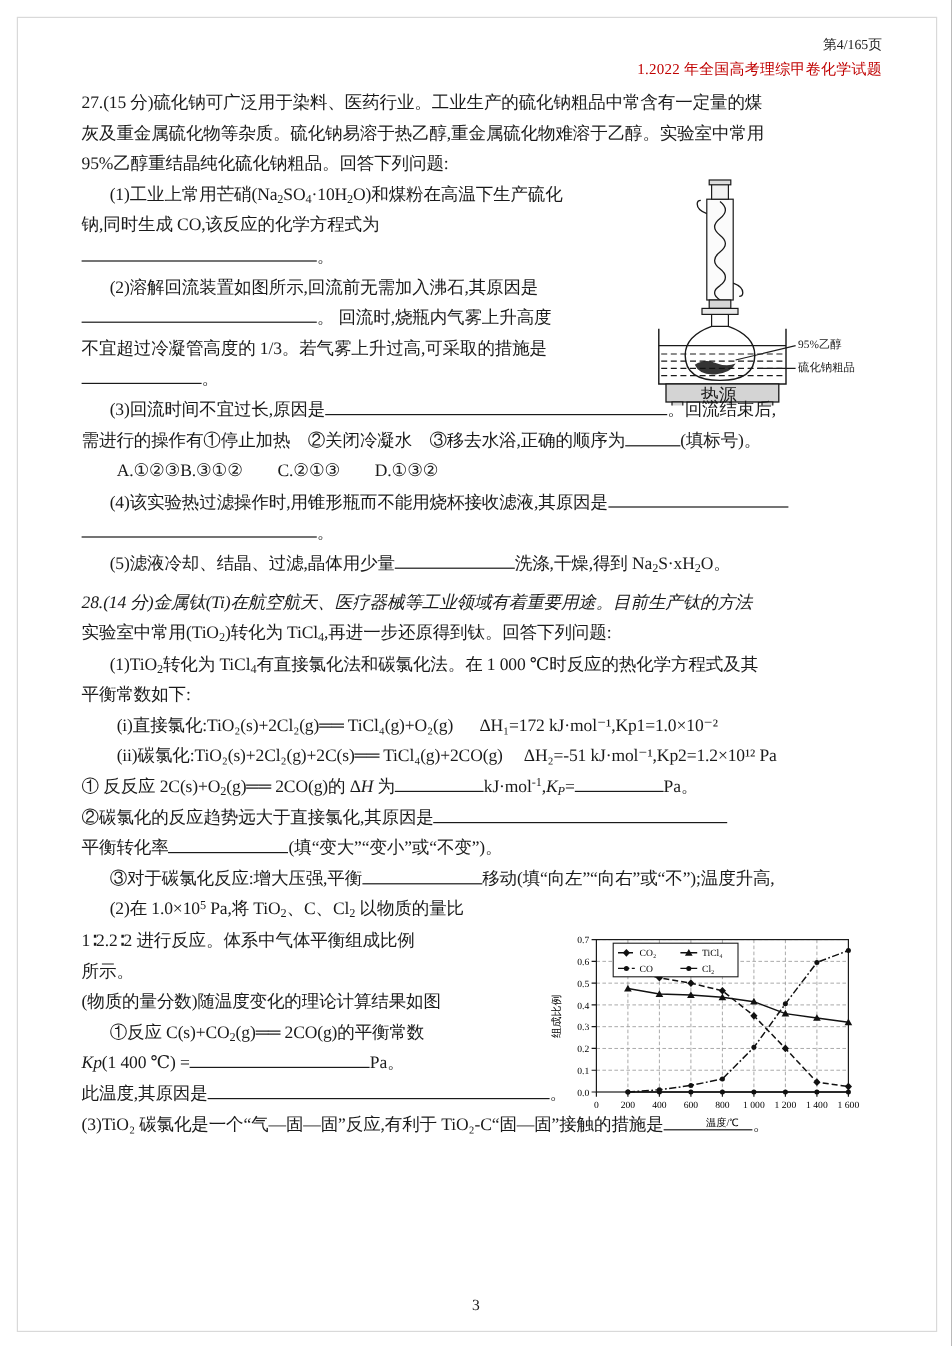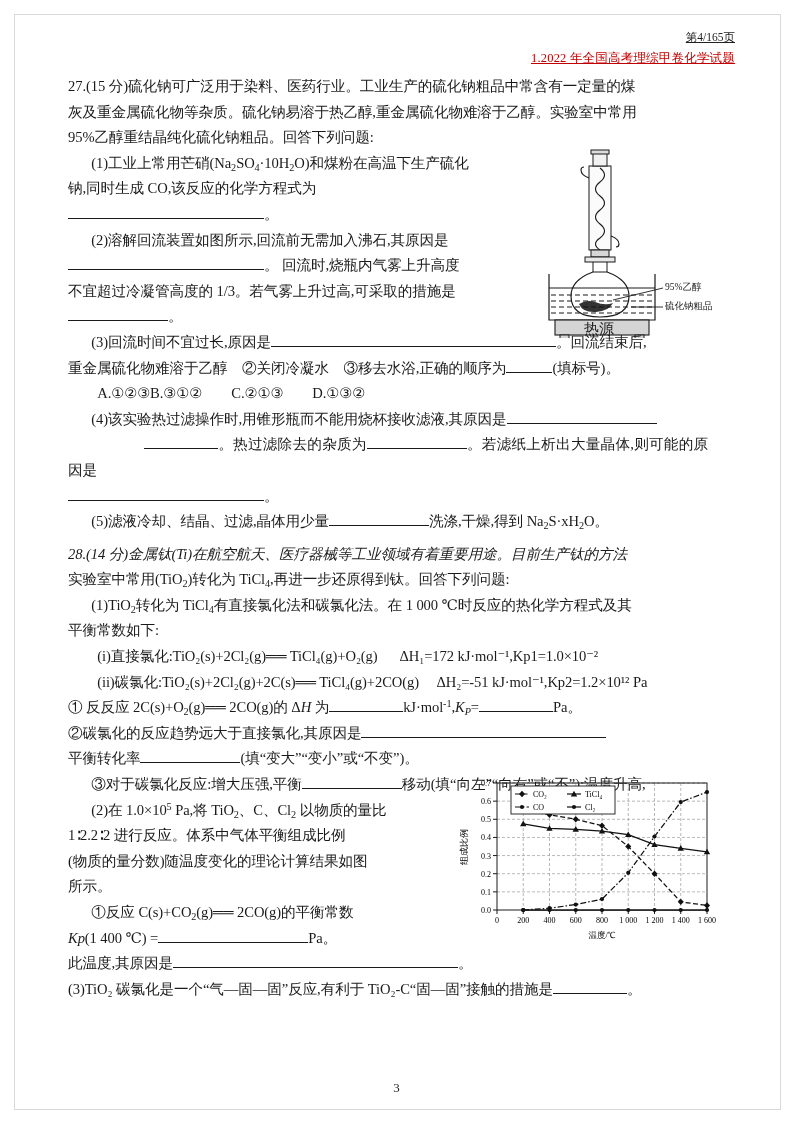--- a/index.html
+++ b/index.html
@@ -24,21 +24,20 @@
     border: 1px solid #d9d9d9;
     pointer-events: none;
   }
 
   
   .hdr {
     position: absolute;
     right: 58px;
     text-align: center;
     white-space: nowrap;
-    text-decoration: underline;
   }
   .hdr-page { top: 30px; font-size: 11.5px; color: #222; }
   .hdr-title {
     top: 50px; font-size: 12.5px;
     color: #c00000;
     letter-spacing: .2px;
   }
 
   
   .body {
@@ -180,29 +179,26 @@
     </p>
     <p class="narrow">不宜超过冷凝管高度的 1/3。若气雾上升过高,可采取的措施是</p>
     <p class="narrow">
       <span class="blank b-md"></span><span>。</span>
     </p>
 
     <p>
       <span style="display:inline-block;width:1.6em;"></span><span>(3)回流时间不宜过长,原因是</span><span class="blank b-3xl"></span><span>。回流结束后,</span>
     </p>
     <p>
-      <span>重金属硫化物难溶于乙醇　②关闭冷凝水　③移去水浴,正确的顺序为</span><span class="blank b-xs"></span><span>(填标号)。</span>
+      <span>需进行的操作有①停止加热　②关闭冷凝水　③移去水浴,正确的顺序为</span><span class="blank b-xs"></span><span>(填标号)。</span>
     </p>
     <p class="ind">A.①②③B.③①②　　C.②①③　　D.①③②</p>
 
     <p>
       <span style="display:inline-block;width:1.6em;"></span><span>(4)该实验热过滤操作时,用锥形瓶而不能用烧杯接收滤液,其原因是</span><span class="blank b-lg"></span>
-    </p>
-    <p>
-      <span style="display:inline-block;width:5.2em;"></span><span class="blank b-sm"></span><span>。热过滤除去的杂质为</span><span class="blank b-md"></span><span>。若滤纸上析出大量晶体,则可能的原因是</span>
     </p>
     <p>
       <span class="blank b-xl"></span><span>。</span>
     </p>
 
     <p>
       <span style="display:inline-block;width:1.6em;"></span><span>(5)滤液冷却、结晶、过滤,晶体用少量</span><span class="blank b-md"></span><span>洗涤,干燥,得到 Na</span><sub>2</sub><span>S·xH</span><sub>2</sub><span>O。</span>
     </p>
 
     <p style="margin-top:7px;font-style:italic;">28.(14 分)金属钛(Ti)在航空航天、医疗器械等工业领域有着重要用途。目前生产钛的方法</p>
@@ -231,22 +227,22 @@
       <span>平衡转化率</span><span class="blank b-md"></span><span>(填“变大”“变小”或“不变”)。</span>
     </p>
     <p>
       <span style="display:inline-block;width:1.6em;"></span><span>③对于碳氯化反应:增大压强,平衡</span><span class="blank b-md"></span><span>移动(填“向左”“向右”或“不”);温度升高,</span>
     </p>
 
     <p class="narrow">
       <span style="display:inline-block;width:1.6em;"></span><span>(2)在 1.0×10</span><sup>5</sup><span> Pa,将 TiO</span><sub>2</sub><span>、C、Cl</span><sub>2</sub><span> 以物质的量比</span>
     </p>
     <p class="narrow">1∶2.2∶2 进行反应。体系中气体平衡组成比例</p>
+    <p class="narrow">所示。</p>
     <p class="narrow">(物质的量分数)随温度变化的理论计算结果如图</p>
-    <p class="narrow">所示。</p>
 
     <p class="narrow">
       <span style="display:inline-block;width:1.6em;"></span><span>①反应 C(s)+CO</span><sub>2</sub><span>(g)══ 2CO(g)的平衡常数</span>
     </p>
     <p class="narrow">
       <i>Kp</i><span>(1 400 ℃) =</span><span class="blank b-lg"></span><span>Pa。</span>
     </p>
 
     <p>
       <span>此温度,其原因是</span><span class="blank b-3xl"></span><span>。</span>

